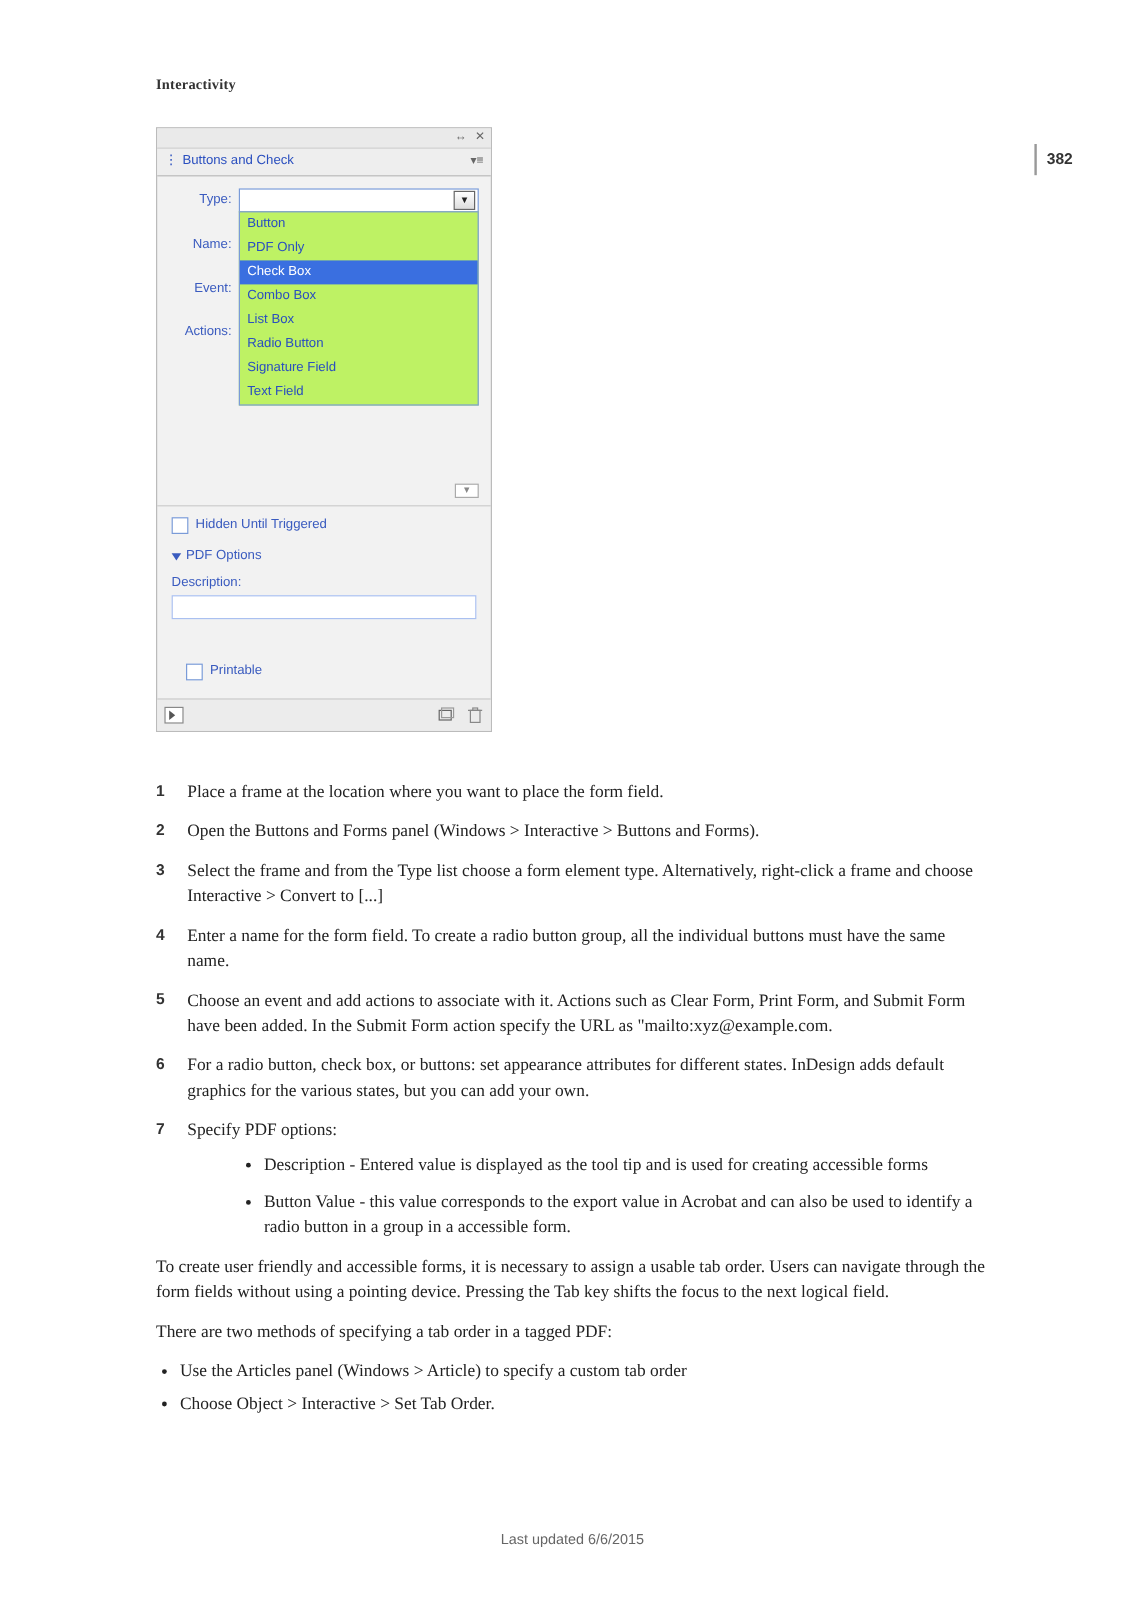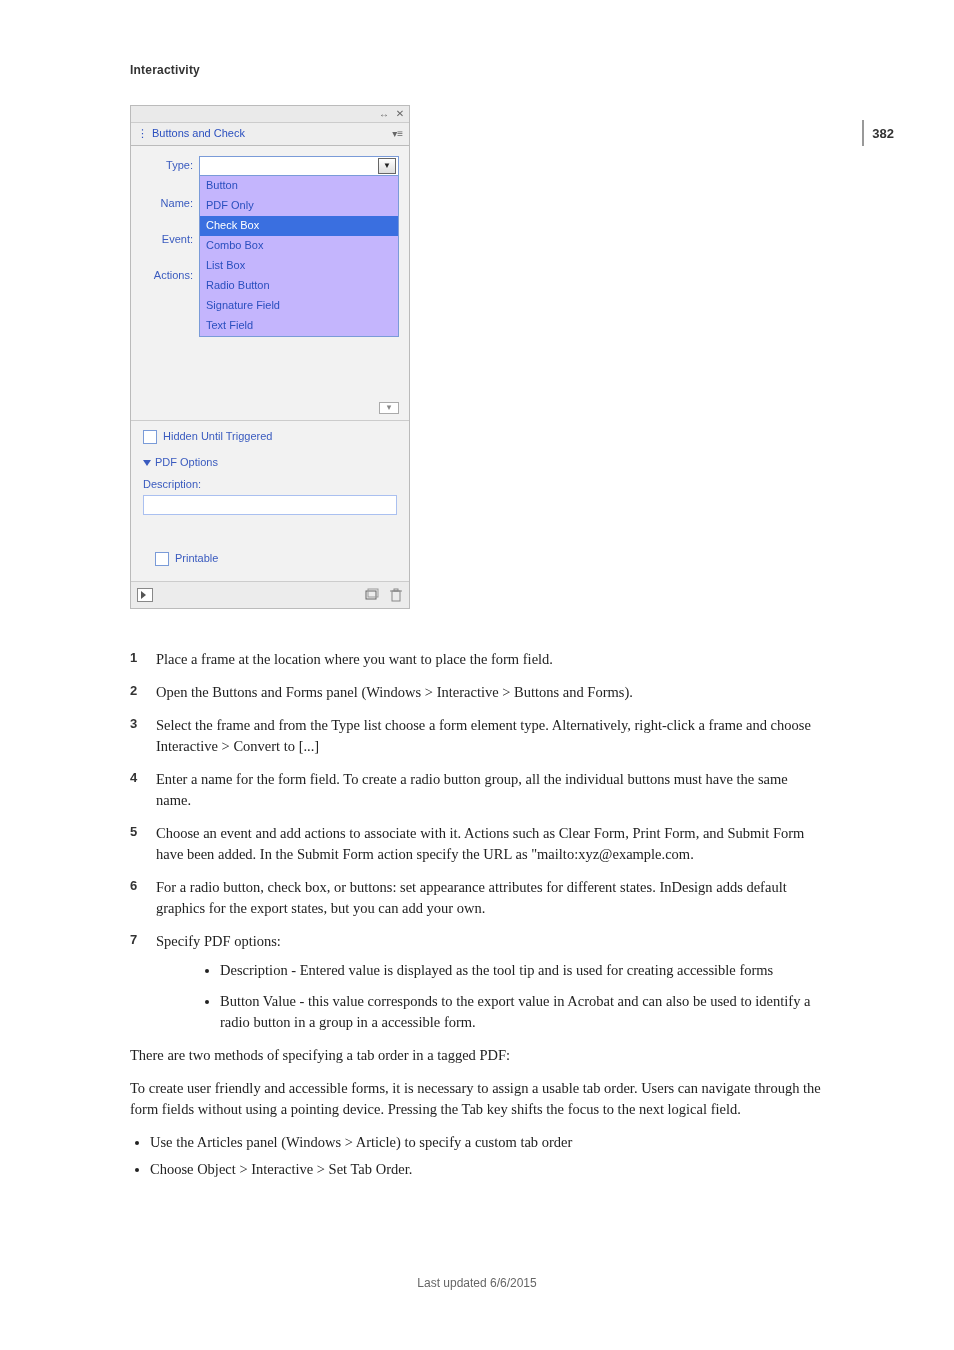--- a/index.html
+++ b/index.html
@@ -23,21 +23,21 @@
     border-left: 2px solid #999;
     padding: 4px 0 4px 8px;
   }
   .page-number {
     font-family: "Myriad Pro", Arial, sans-serif;
     font-weight: bold;
     font-size: 13px;
     color: #333;
   }
   .section-title {
-    font-family: Liberation Sans, sans-serif;
+    font-family: Liberation Serif, serif;
     font-weight: bold;
     font-size: 12px;
     letter-spacing: 0.2px;
     color: #333;
     margin-bottom: 28px;
   }
   .main-content {
     font-size: 14.5px;
     line-height: 1.45;
   }
@@ -125,21 +125,21 @@
     justify-content: center;
     font-size: 8px;
     color: #222;
   }
   .dropdown-list {
     position: absolute;
     top: 19px;
     left: 0;
     right: 0;
     border: 1px solid #7a9bd8;
-    background: #c4b5fd;
+    background: #bef264;
     z-index: 10;
   }
   .dd-item {
     padding: 2px 6px;
     color: #2a4fbf;
     font-size: 11px;
   }
   .dd-section-head {
     padding: 2px 6px;
     color: #2a4fbf;
@@ -382,33 +382,33 @@
         </div>
       </div>
     </div>
 
     <ol class="steps">
       <li>Place a frame at the location where you want to place the form field.</li>
       <li>Open the Buttons and Forms panel (Windows &gt; Interactive &gt; Buttons and Forms).</li>
       <li>Select the frame and from the Type list choose a form element type. Alternatively, right-click a frame and choose Interactive &gt; Convert to [...]</li>
       <li>Enter a name for the form field. To create a radio button group, all the individual buttons must have the same name.</li>
       <li>Choose an event and add actions to associate with it. Actions such as Clear Form, Print Form, and Submit Form have been added. In the Submit Form action specify the URL as "mailto:xyz@example.com.</li>
-      <li>For a radio button, check box, or buttons: set appearance attributes for different states. InDesign adds default graphics for the export states, but you can add your own.</li>
+      <li>For a radio button, check box, or buttons: set appearance attributes for different states. InDesign adds default graphics for the various states, but you can add your own.</li>
       <li>
         <span>Specify PDF options:</span>
         <ul class="sub">
           <li>Description - Entered value is displayed as the tool tip and is used for creating accessible forms</li>
           <li>Button Value - this value corresponds to the export value in Acrobat and can also be used to identify a radio button in a group in a accessible form.</li>
         </ul>
       </li>
     </ol>
 
 
+    <p>To create user friendly and accessible forms, it is necessary to assign a usable tab order. Users can navigate through the form fields without using a pointing device. Pressing the Tab key shifts the focus to the next logical field.</p>
     <p>There are two methods of specifying a tab order in a tagged PDF:</p>
-    <p>To create user friendly and accessible forms, it is necessary to assign a usable tab order. Users can navigate through the form fields without using a pointing device. Pressing the Tab key shifts the focus to the next logical field.</p>
 
     <ul class="bullets">
       <li>Use the Articles panel (Windows &gt; Article) to specify a custom tab order</li>
       <li>Choose Object &gt; Interactive &gt; Set Tab Order.</li>
     </ul>
 
   </div>
 
   <div class="footer-updated">Last updated 6/6/2015</div>
 </div>

